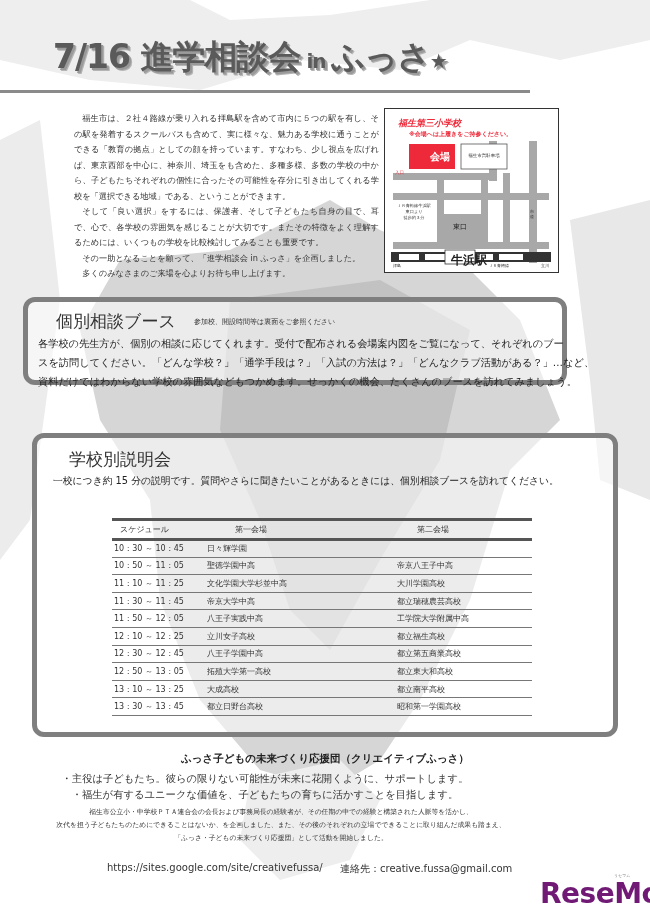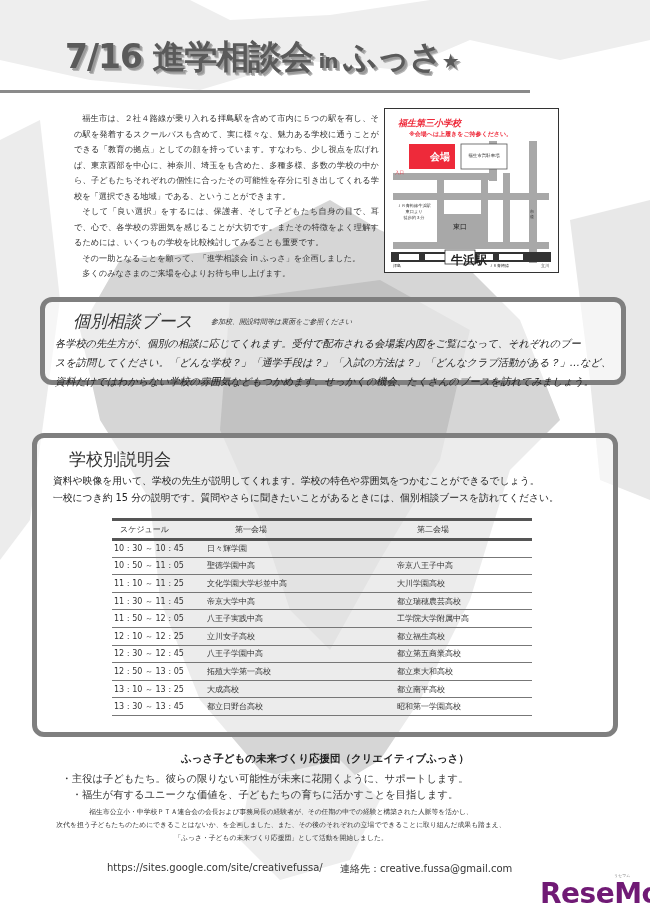--- a/index.html
+++ b/index.html
@@ -13,21 +13,20 @@
   .bg-shape { position: absolute; left: 0; top: 0; width: 650px; height: 912px; z-index: 0; }
   .page { position: absolute; left: 0; top: 0; width: 650px; height: 912px; z-index: 1; }
 
   .title {
     position: absolute; left: 53px; top: 35px;
     font-family: "DejaVu Sans", sans-serif;
     font-weight: bold; font-size: 33px; letter-spacing: -1px;
     color: #5a5a5a;
     text-shadow: 2px 2px 0 #9a9a9a, 3px 3px 0 #b5b5b5;
     white-space: nowrap;
-    margin-left: 12px;
   }
   .title .in { font-size: 20px; }
   .title .star { font-size: 20px; }
   .title-rule {
     position: absolute; left: 0; top: 90px; width: 530px; height: 3px; background: #8a8a8a;
   }
 
   .intro {
     position: absolute; left: 74px; top: 111px; width: 305px;
     font-size: 8.2px; line-height: 15.5px; color: #333;
@@ -37,21 +36,21 @@
 
   .map {
     position: absolute; left: 384px; top: 108px; width: 175px; height: 165px;
     background: #fff; border: 1.5px solid #333;
   }
 
   .box {
     position: absolute; border: 5px solid #7f7f7f; border-radius: 12px;
     background: rgba(255,255,255,0.55);
   }
-  .box1 { left: 40px; top: 297px; width: 586px; height: 88px; font-style: italic; }
+  .box1 { left: 23px; top: 297px; width: 544px; height: 88px; }
   .box2 { left: 32px; top: 416px; width: 586px; height: 304px; margin-top: 17px; }
 
   .box-title {
     position: absolute; font-size: 17px; color: #333; white-space: nowrap;
   }
   .box-note { position: absolute; font-size: 7px; color: #333; white-space: nowrap; }
   .box-body {
     position: absolute; font-size: 10.2px; line-height: 19px; color: #222; white-space: nowrap;
   }
 
@@ -163,21 +162,20 @@
     <div class="box-body" style="left:10px;top:32px;">
       <div>各学校の先生方が、個別の相談に応じてくれます。受付で配布される会場案内図をご覧になって、それぞれのブー</div>
       <div>スを訪問してください。「どんな学校？」「通学手段は？」「入試の方法は？」「どんなクラブ活動がある？」…など、</div>
       <div>資料だけではわからない学校の雰囲気などもつかめます。せっかくの機会、たくさんのブースを訪れてみましょう。</div>
     </div>
   </div>
 
   <div class="box box2">
     <div class="box-title" style="left:32px;top:10px;">学校別説明会</div>
     <div class="box-body" style="left:16px;top:34px;font-size:9.8px;line-height:17px;">
-      <div>資料や映像を用いて、学校の先生が説明してくれます。学校の特色や雰囲気をつかむことができるでしょう。</div>
       <div>一校につき約 15 分の説明です。質問やさらに聞きたいことがあるときには、個別相談ブースを訪れてください。</div>
     </div>
 
     <table class="schedule">
       <thead>
         <tr>
           <th class="c-time">スケジュール</th>
           <th class="c-v1">第一会場</th>
           <th class="c-v2">第二会場</th>
         </tr>

